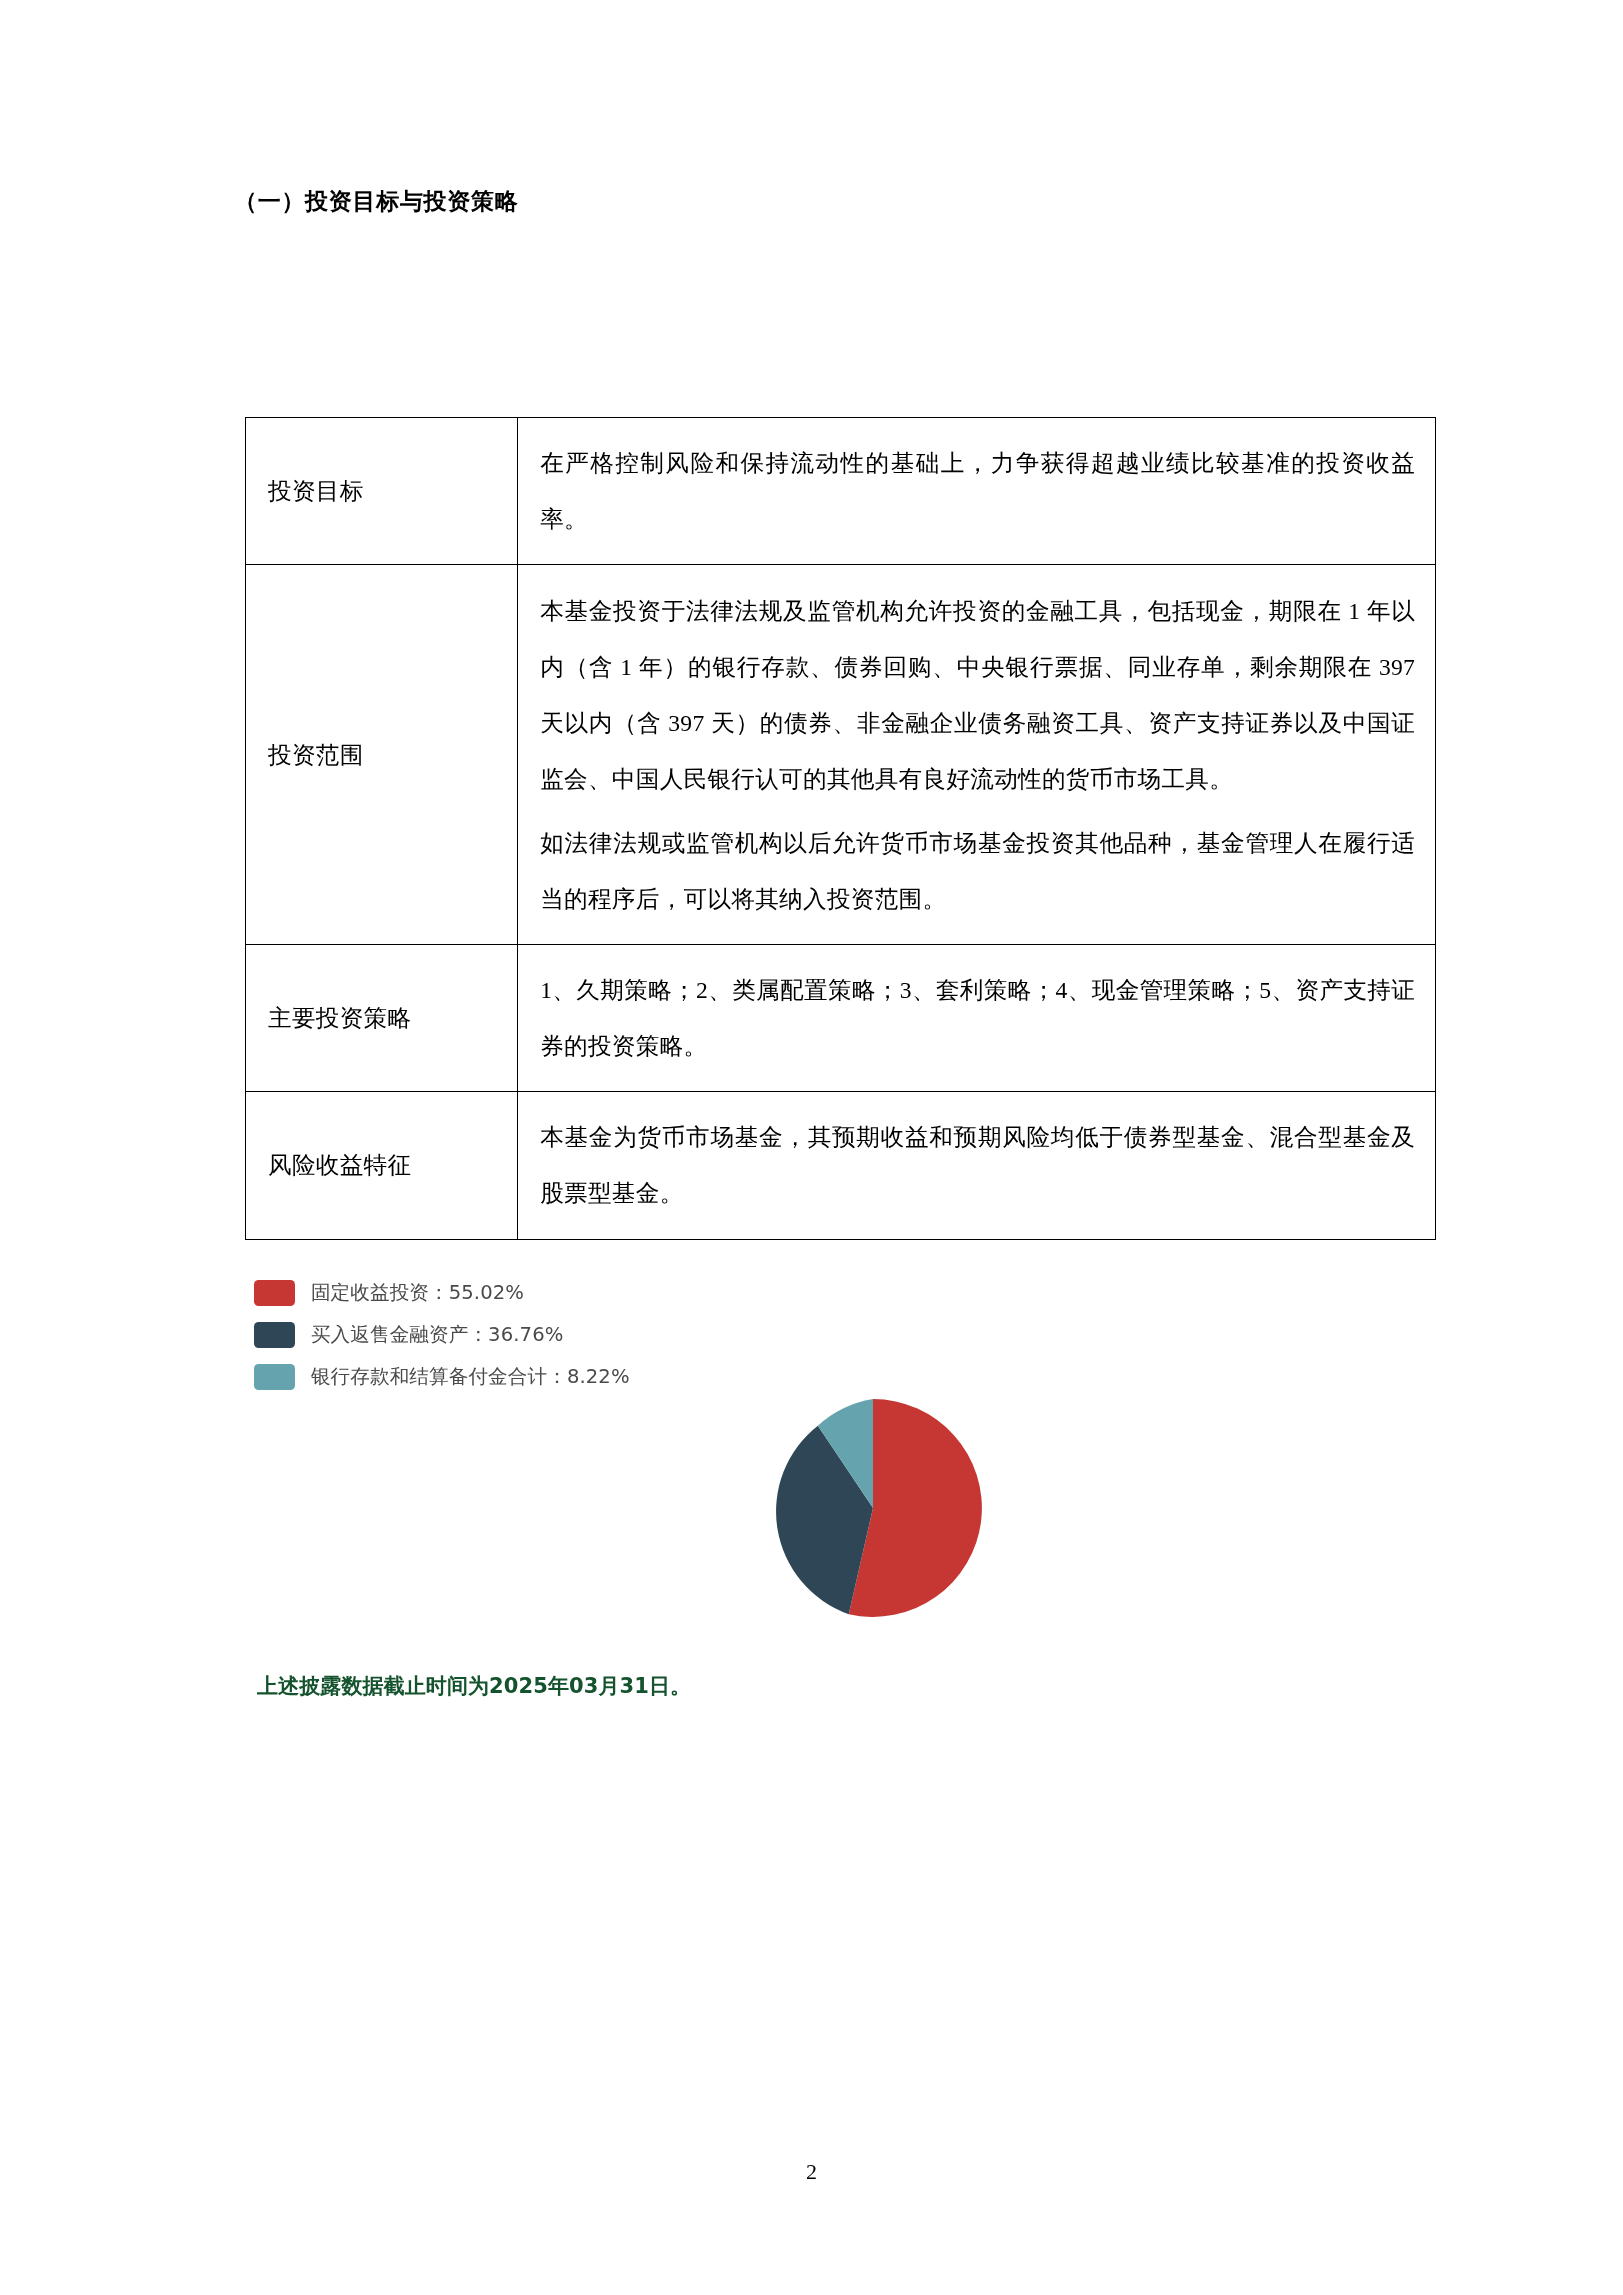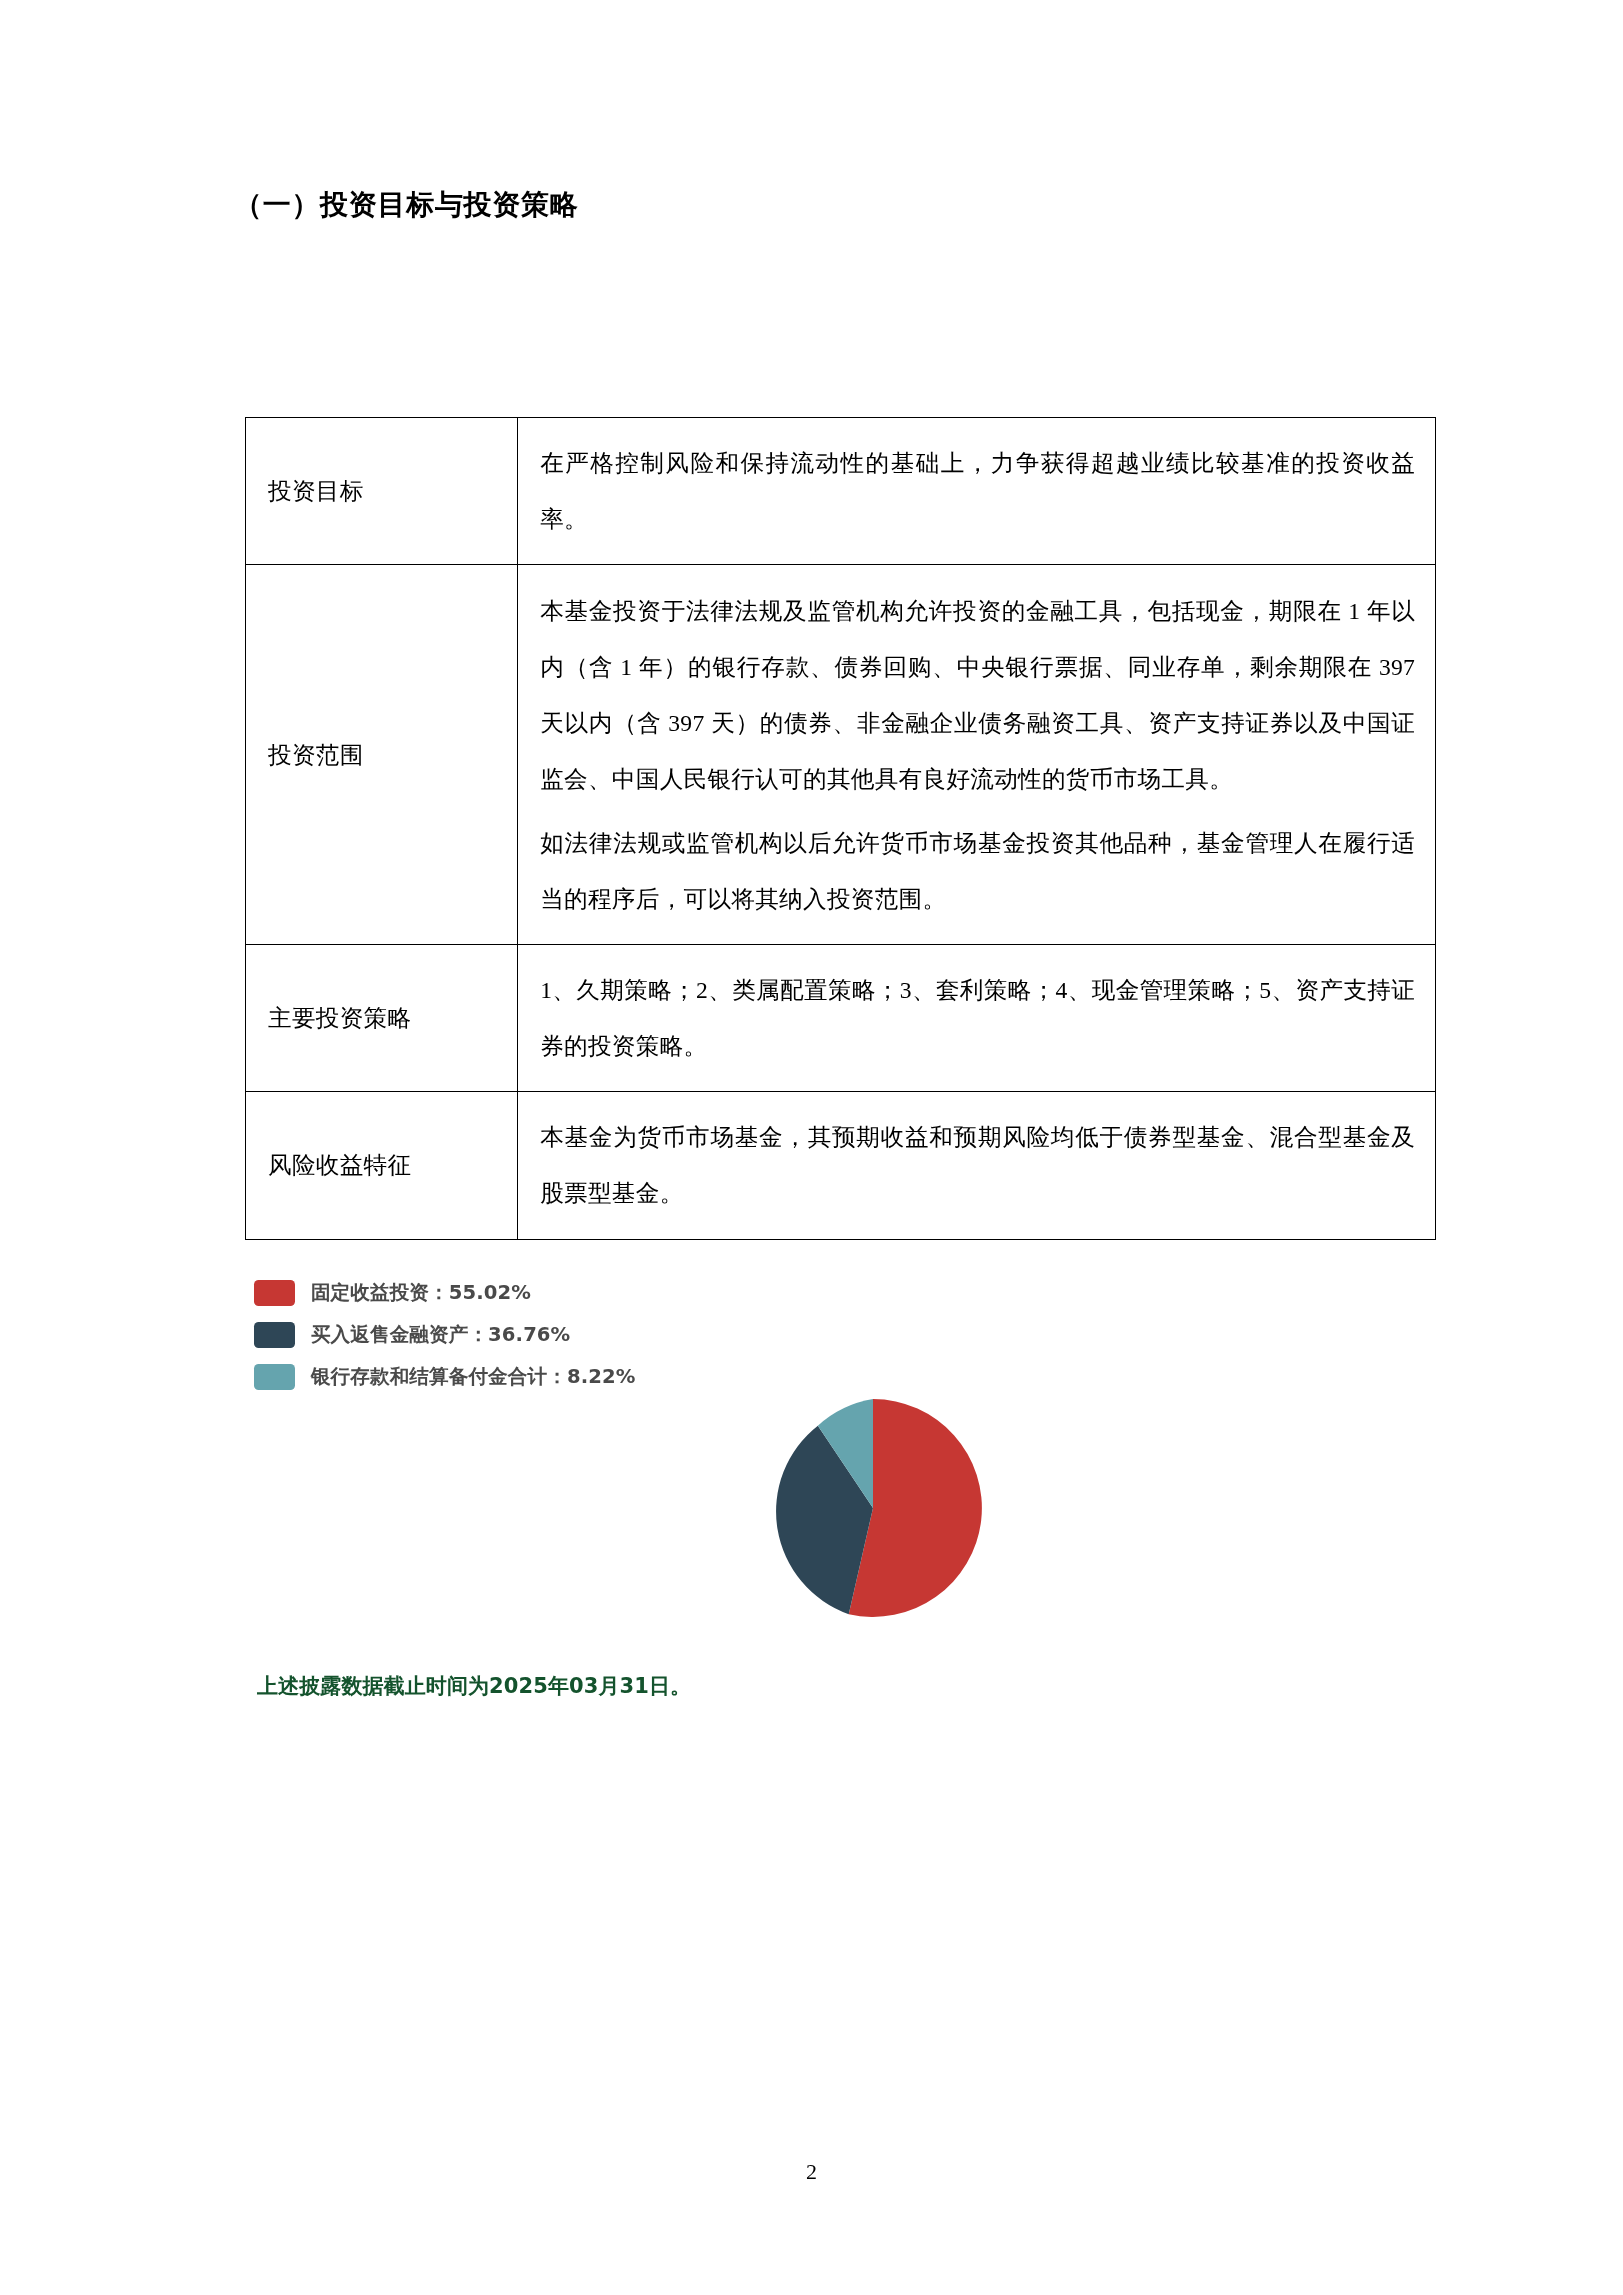--- a/index.html
+++ b/index.html
@@ -19,21 +19,21 @@
     background: #ffffff;
     overflow: hidden;
     box-sizing: border-box;
   }
 
   
   .h-section {
     position: absolute;
     font-family: "Liberation Serif", "DejaVu Serif", serif;
     font-weight: bold;
-    font-size: 28px;
+    font-size: 23px;
     letter-spacing: 0.7px;
     line-height: 1.2;
     white-space: nowrap;
   }
   .para-bold {
     position: absolute;
     font-family: "Liberation Serif", "DejaVu Serif", serif;
     font-weight: bold;
     font-size: 27px;
     line-height: 62px;
@@ -156,21 +156,21 @@
           <p>本基金为货币市场基金，其预期收益和预期风险均低于债券型基金、混合型基金及股票型基金。</p>
         </td>
       </tr>
 
     </tbody>
   </table>
 
 
   <div class="chart-area" style="left:249px; top:1269px; width:851px; height:406px;">
 
-    <div class="legend" style="left:5.2px; top:2.6px; position:absolute;font-weight:bold;">
+    <div class="legend" style="left:5.2px; top:2.6px; position:absolute;">
 
       <div class="legend-row">
         <span class="legend-swatch" style="background:#c63733;"></span>
         <span class="legend-label">固定收益投资：55.02%</span>
       </div>
 
       <div class="legend-row">
         <span class="legend-swatch" style="background:#2e4656;"></span>
         <span class="legend-label">买入返售金融资产：36.76%</span>
       </div>

